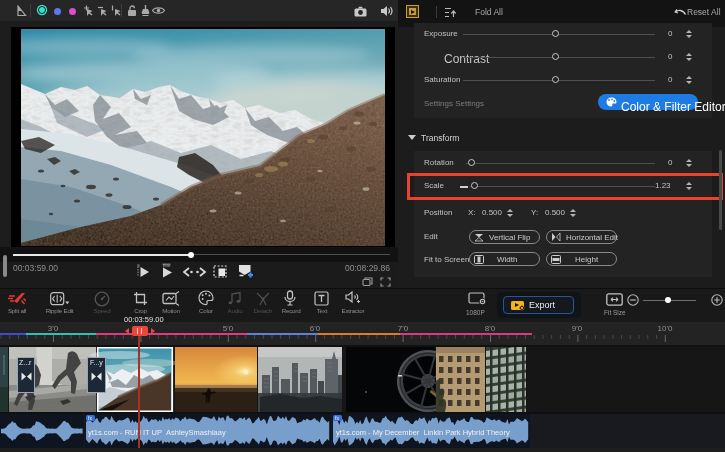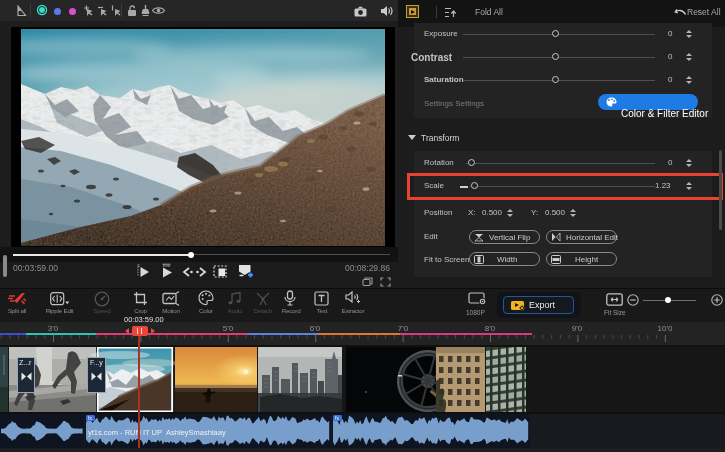--- a/index.html
+++ b/index.html
@@ -260,41 +260,41 @@
   <div class="abs" style="left:687px;top:7px;font-size:8.5px;color:#aaaaaa;">Reset All</div>
 
   <div class="abs" style="left:414px;top:23px;width:298px;height:95px;background:#232323;"></div>
 
   <div class="abs" style="left:424px;top:29px;font-size:8px;color:#c3c3c3;text-align:right;">Exposure</div>
   <div class="abs" style="left:463px;top:34px;width:192px;height:1px;background:#4f4f4f;"></div>
   <div class="abs" style="left:552px;top:30px;width:7px;height:7px;border-radius:50%;border:1.2px solid #c8c8c8;background:#232323;"></div>
   <div class="abs" style="left:668px;top:29px;font-size:8px;color:#c3c3c3;">0</div>
   <div class="abs spin" style="left:686px;top:29px;"></div>
 
-  <div class="abs" style="left:411px;top:52px;font-size:10px;color:#c3c3c3;font-weight:bold;">Contrast</div>
+  <div class="abs" style="left:444px;top:52px;font-size:12px;color:#c3c3c3;">Contrast</div>
   <div class="abs" style="left:463px;top:57px;width:192px;height:1px;background:#4f4f4f;"></div>
   <div class="abs" style="left:552px;top:53px;width:7px;height:7px;border-radius:50%;border:1.2px solid #c8c8c8;background:#232323;"></div>
   <div class="abs" style="left:668px;top:52px;font-size:8px;color:#c3c3c3;">0</div>
   <div class="abs spin" style="left:686px;top:52px;"></div>
 
-  <div class="abs" style="left:424px;top:75px;font-size:8px;color:#c3c3c3;font-weight:bold;">Saturation</div>
+  <div class="abs" style="left:424px;top:75px;font-size:8px;color:#c3c3c3;">Saturation</div>
   <div class="abs" style="left:463px;top:80px;width:192px;height:1px;background:#4f4f4f;"></div>
   <div class="abs" style="left:552px;top:76px;width:7px;height:7px;border-radius:50%;border:1.2px solid #c8c8c8;background:#232323;"></div>
   <div class="abs" style="left:668px;top:75px;font-size:8px;color:#c3c3c3;">0</div>
   <div class="abs spin" style="left:686px;top:75px;"></div>
 
   <div class="abs" style="left:424px;top:99px;font-size:8px;color:#7d7d7d;">Settings Settings</div>
   <div class="abs" style="left:598px;top:94px;width:100px;height:16px;background:#1f7be4;border-radius:8px;"></div>
   <svg class="abs" style="left:606px;top:97px;" width="11" height="10" viewBox="0 0 11 10">
     <path d="M5.5 0.5 C2.5 0.5 0.5 2.5 0.5 5 C0.5 7.5 2.5 9.5 5.3 9.5 C6.3 9.5 6.6 8.8 6.3 8.1 C6 7.3 6.4 6.6 7.3 6.6 L9 6.6 C9.9 6.6 10.5 6 10.5 5 C10.5 2.5 8.5 0.5 5.5 0.5 Z" fill="#ffffff"></path>
     <circle cx="3" cy="3" r="0.9" fill="#1f7be4"></circle>
       <circle cx="6" cy="2.3" r="0.9" fill="#1f7be4"></circle>
       <circle cx="8.3" cy="4" r="0.9" fill="#1f7be4"></circle>
   </svg>
-  <div class="abs" style="left:621px;top:108px;font-size:10px;color:#ffffff;text-align:center;">Color &amp; Filter Editor</div>
+  <div class="abs" style="left:621px;top:100px;font-size:12px;color:#ffffff;text-align:center;">Color &amp; Filter Editor</div>
 
   <div class="abs" style="left:408px;top:135px;width:0;height:0;border-top:5px solid #cccccc;border-left:4px solid transparent;border-right:4px solid transparent;"></div>
   <div class="abs" style="left:421px;top:133px;font-size:8.5px;color:#d5d5d5;">Transform</div>
 
   <div class="abs" style="left:414px;top:151px;width:298px;height:126px;background:#232323;"></div>
 
   <div class="abs" style="left:424px;top:158px;font-size:8px;color:#c3c3c3;">Rotation</div>
   <div class="abs" style="left:466px;top:163px;width:189px;height:1px;background:#4f4f4f;"></div>
   <div class="abs" style="left:468px;top:159px;width:7px;height:7px;border-radius:50%;border:1.2px solid #c8c8c8;background:#232323;"></div>
   <div class="abs" style="left:668px;top:158px;font-size:8px;color:#c3c3c3;">0</div>
@@ -733,20 +733,21 @@
     <rect x="332" y="0" width="198" height="34" fill="#0e1420"></rect>
     <path d="M1 14.7 L2.6 14.8 L4.2 14.4 L5.8 13.8 L7.4 11.7 L9 10.1 L10.6 9.3 L12.2 6.9 L13.8 8.8 L15.4 8.7 L17 11.4 L18.6 12.9 L20.2 13.9 L21.8 14.5 L23.4 14.8 L25 14.7 L26.6 14.6 L28.2 14.5 L29.8 14.6 L31.4 13.8 L33 11.5 L34.6 11.2 L36.2 7.2 L37.8 7.8 L39.4 8.3 L41 9.3 L42.6 10.4 L44.2 11.5 L45.8 13.8 L47.4 14.5 L49 14.6 L50.6 14.7 L52.2 14.6 L53.8 14.8 L55.4 14.8 L57 14.2 L58.6 12.4 L60.2 10.9 L61.8 9.3 L63.4 7 L65 7 L66.6 8.4 L68.2 8.7 L69.8 11.1 L71.4 13.5 L73 14.3 L74.6 14.6 L76.2 14.5 L77.8 14.5 L79.4 14.7 L81 14.5 L82.6 14.5 L82.6 19.5 L81 19.5 L79.4 19.3 L77.8 19.5 L76.2 19.5 L74.6 19.4 L73 19.7 L71.4 20.5 L69.8 22.9 L68.2 25.3 L66.6 25.6 L65 27 L63.4 27 L61.8 24.7 L60.2 23.1 L58.6 21.6 L57 19.8 L55.4 19.2 L53.8 19.2 L52.2 19.4 L50.6 19.3 L49 19.4 L47.4 19.5 L45.8 20.2 L44.2 22.5 L42.6 23.6 L41 24.7 L39.4 25.7 L37.8 26.2 L36.2 26.8 L34.6 22.8 L33 22.5 L31.4 20.2 L29.8 19.4 L28.2 19.5 L26.6 19.4 L25 19.3 L23.4 19.2 L21.8 19.5 L20.2 20.1 L18.6 21.1 L17 22.6 L15.4 25.3 L13.8 25.2 L12.2 27.1 L10.6 24.7 L9 23.9 L7.4 22.3 L5.8 20.2 L4.2 19.6 L2.6 19.2 L1 19.3 Z" fill="#84aede" opacity="0.9"></path>
     <path d="M86 8.4 L87.6 6 L89.2 4 L90.8 6.4 L92.4 8.7 L94 6.9 L95.6 5.3 L97.2 3.7 L98.8 7.7 L100.4 9 L102 5.5 L103.6 4.9 L105.2 2.7 L106.8 3.1 L108.4 5.3 L110 6.3 L111.6 1.8 L113.2 5.3 L114.8 7.3 L116.4 8.6 L118 6.6 L119.6 5.9 L121.2 6.6 L122.8 6.3 L124.4 5.6 L126 4.5 L127.6 3.4 L129.2 4.8 L130.8 9.2 L132.4 5.6 L134 8.7 L135.6 7.1 L137.2 9.2 L138.8 7 L140.4 7.8 L142 6.1 L143.6 1.8 L145.2 4.8 L146.8 4 L148.4 8 L150 7.2 L151.6 5.1 L153.2 5.9 L154.8 5.2 L156.4 5.6 L158 7.8 L159.6 5.4 L161.2 7.4 L162.8 2.8 L164.4 6 L166 4.7 L167.6 5.6 L169.2 4 L170.8 6.6 L172.4 4.2 L174 5.7 L175.6 3.4 L177.2 4 L178.8 5.1 L180.4 7.3 L182 4.9 L183.6 4.7 L185.2 2.4 L186.8 5.7 L188.4 4.8 L190 4.6 L191.6 5 L193.2 5.3 L194.8 5.4 L196.4 7 L198 8.3 L199.6 7.5 L201.2 5.3 L202.8 2.8 L204.4 3.1 L206 3.1 L207.6 3.6 L209.2 3.9 L210.8 5 L212.4 4.2 L214 2 L215.6 5.4 L217.2 7.2 L218.8 2.5 L220.4 4.5 L222 3.6 L223.6 3.6 L225.2 7.5 L226.8 1.8 L228.4 1.8 L230 4.4 L231.6 4 L233.2 5.2 L234.8 7.5 L236.4 6.7 L238 5.5 L239.6 3.7 L241.2 3.9 L242.8 5.3 L244.4 3.1 L246 6.6 L247.6 4.6 L249.2 3.4 L250.8 5.8 L252.4 9.4 L254 8.8 L255.6 6.4 L257.2 5.1 L258.8 2.7 L260.4 7 L262 6.3 L263.6 4.8 L265.2 6 L266.8 10.6 L268.4 5.8 L270 1.8 L271.6 2.8 L273.2 6.8 L274.8 7.1 L276.4 5.9 L278 1.8 L279.6 3.5 L281.2 5 L282.8 2.7 L284.4 5.2 L286 2.1 L287.6 6.2 L289.2 7 L290.8 4.9 L292.4 2.9 L294 3.8 L295.6 4.7 L297.2 9.2 L298.8 8.4 L300.4 7.9 L302 7.6 L303.6 5.3 L305.2 6.5 L306.8 4.6 L308.4 5.4 L310 6.5 L311.6 5.9 L313.2 5.1 L314.8 4.1 L316.4 6.4 L318 6.6 L319.6 8.8 L321.2 3.7 L322.8 2.5 L324.4 5.3 L326 6.7 L327.6 8.6 L329.2 6.5 L329.2 27 L327.6 24.9 L326 26.8 L324.4 28.1 L322.8 30.8 L321.2 29.6 L319.6 24.8 L318 26.9 L316.4 27.1 L314.8 29.3 L313.2 28.3 L311.6 27.5 L310 27 L308.4 28 L306.8 28.8 L305.2 27 L303.6 28.1 L302 25.9 L300.4 25.6 L298.8 25.2 L297.2 24.4 L295.6 28.6 L294 29.6 L292.4 30.4 L290.8 28.5 L289.2 26.5 L287.6 27.3 L286 31.2 L284.4 28.3 L282.8 30.6 L281.2 28.4 L279.6 29.8 L278 31.4 L276.4 27.6 L274.8 26.4 L273.2 26.7 L271.6 30.5 L270 31.4 L268.4 27.6 L266.8 23.1 L265.2 27.5 L263.6 28.6 L262 27.2 L260.4 26.5 L258.8 30.6 L257.2 28.3 L255.6 27.1 L254 24.8 L252.4 24.2 L250.8 27.6 L249.2 29.9 L247.6 28.7 L246 26.9 L244.4 30.2 L242.8 28.2 L241.2 29.4 L239.6 29.7 L238 28 L236.4 26.8 L234.8 26 L233.2 28.2 L231.6 29.3 L230 29 L228.4 31.4 L226.8 31.4 L225.2 26 L223.6 29.7 L222 29.7 L220.4 28.9 L218.8 30.8 L217.2 26.3 L215.6 28 L214 31.3 L212.4 29.2 L210.8 28.4 L209.2 29.4 L207.6 29.7 L206 30.2 L204.4 30.2 L202.8 30.5 L201.2 28.1 L199.6 26.1 L198 25.3 L196.4 26.5 L194.8 28 L193.2 28.1 L191.6 28.4 L190 28.7 L188.4 28.6 L186.8 27.8 L185.2 30.9 L183.6 28.6 L182 28.5 L180.4 26.2 L178.8 28.3 L177.2 29.3 L175.6 29.9 L174 27.7 L172.4 29.1 L170.8 26.9 L169.2 29.3 L167.6 27.8 L166 28.7 L164.4 27.4 L162.8 30.5 L161.2 26.1 L159.6 28 L158 25.7 L156.4 27.9 L154.8 28.2 L153.2 27.5 L151.6 28.4 L150 26.3 L148.4 25.6 L146.8 29.4 L145.2 28.6 L143.6 31.4 L142 27.3 L140.4 25.7 L138.8 26.5 L137.2 24.4 L135.6 26.4 L134 24.9 L132.4 27.9 L130.8 24.5 L129.2 28.6 L127.6 29.9 L126 28.9 L124.4 27.9 L122.8 27.2 L121.2 26.8 L119.6 27.5 L118 26.9 L116.4 25 L114.8 26.2 L113.2 28.1 L111.6 31.4 L110 27.1 L108.4 28.1 L106.8 30.2 L105.2 30.6 L103.6 28.5 L102 27.9 L100.4 24.6 L98.8 25.9 L97.2 29.7 L95.6 28.1 L94 26.5 L92.4 24.9 L90.8 27.1 L89.2 29.3 L87.6 27.5 L86 25.2 Z" fill="#84aede" opacity="0.9"></path>
     <path d="M333 5.6 L334.6 1.8 L336.2 4.3 L337.8 7 L339.4 11.1 L341 4.8 L342.6 5.3 L344.2 8.9 L345.8 6.5 L347.4 9.3 L349 1.8 L350.6 2.5 L352.2 3.8 L353.8 5.7 L355.4 10.1 L357 7.5 L358.6 9.5 L360.2 5.9 L361.8 10.2 L363.4 9 L365 4.5 L366.6 2.3 L368.2 7.2 L369.8 9.4 L371.4 5.3 L373 4.1 L374.6 7.4 L376.2 7.8 L377.8 7.9 L379.4 8.9 L381 8.2 L382.6 4.2 L384.2 4.1 L385.8 1.8 L387.4 4.9 L389 5.9 L390.6 7.9 L392.2 6.8 L393.8 8.8 L395.4 10.3 L397 5.9 L398.6 3.2 L400.2 3.5 L401.8 2.6 L403.4 4.5 L405 7 L406.6 6.1 L408.2 6.8 L409.8 8.4 L411.4 10 L413 10.1 L414.6 7.2 L416.2 6.1 L417.8 7 L419.4 3.5 L421 4.9 L422.6 4.5 L424.2 3.2 L425.8 6.8 L427.4 10.1 L429 5.8 L430.6 7.3 L432.2 3.8 L433.8 4.7 L435.4 3.6 L437 3.8 L438.6 9.4 L440.2 5.6 L441.8 7.2 L443.4 7.8 L445 7.4 L446.6 4.9 L448.2 3.9 L449.8 3.4 L451.4 8.5 L453 7.9 L454.6 11.2 L456.2 7.8 L457.8 5.4 L459.4 7.3 L461 5.9 L462.6 5.5 L464.2 3.9 L465.8 7 L467.4 7.9 L469 8.1 L470.6 3.2 L472.2 3 L473.8 5.3 L475.4 5.4 L477 5.6 L478.6 5.5 L480.2 6.3 L481.8 6.7 L483.4 8.7 L485 8.1 L486.6 3.4 L488.2 4.2 L489.8 5.3 L491.4 6.2 L493 5.9 L494.6 5.3 L496.2 7.1 L497.8 5.9 L499.4 5.5 L501 7.3 L502.6 7.9 L504.2 8.5 L505.8 8.8 L507.4 5.1 L509 10.4 L510.6 7.8 L512.2 7.7 L513.8 7.7 L515.4 6.3 L517 3.9 L518.6 5.2 L520.2 6 L521.8 7.2 L523.4 6.6 L525 4.4 L526.6 6.3 L528.2 8.3 L528.2 25.2 L526.6 27.2 L525 29 L523.4 26.9 L521.8 26.3 L520.2 27.4 L518.6 28.2 L517 29.5 L515.4 27.1 L513.8 25.8 L512.2 25.8 L510.6 25.7 L509 23.3 L507.4 28.3 L505.8 24.7 L504.2 25 L502.6 25.6 L501 26.2 L499.4 27.9 L497.8 27.5 L496.2 26.4 L494.6 28.1 L493 27.5 L491.4 27.2 L489.8 28.1 L488.2 29.2 L486.6 29.9 L485 25.5 L483.4 24.9 L481.8 26.8 L480.2 27.2 L478.6 27.9 L477 27.8 L475.4 28.1 L473.8 28.1 L472.2 30.3 L470.6 30.1 L469 25.5 L467.4 25.6 L465.8 26.5 L464.2 29.5 L462.6 27.9 L461 27.5 L459.4 26.2 L457.8 28.1 L456.2 25.8 L454.6 22.5 L453 25.6 L451.4 25.1 L449.8 29.9 L448.2 29.4 L446.6 28.5 L445 26.1 L443.4 25.7 L441.8 26.3 L440.2 27.8 L438.6 24.2 L437 29.5 L435.4 29.7 L433.8 28.7 L432.2 29.5 L430.6 26.2 L429 27.7 L427.4 23.6 L425.8 26.7 L424.2 30.1 L422.6 28.9 L421 28.5 L419.4 29.8 L417.8 26.5 L416.2 27.4 L414.6 26.3 L413 23.5 L411.4 23.6 L409.8 25.2 L408.2 26.7 L406.6 27.3 L405 26.5 L403.4 28.9 L401.8 30.6 L400.2 29.8 L398.6 30.2 L397 27.5 L395.4 23.3 L393.8 24.8 L392.2 26.7 L390.6 25.6 L389 27.5 L387.4 28.5 L385.8 31.4 L384.2 29.2 L382.6 29.2 L381 25.4 L379.4 24.7 L377.8 25.7 L376.2 25.8 L374.6 26.2 L373 29.2 L371.4 28.1 L369.8 24.2 L368.2 26.3 L366.6 30.9 L365 28.9 L363.4 24.6 L361.8 23.5 L360.2 27.6 L358.6 24.1 L357 26 L355.4 23.6 L353.8 27.7 L352.2 29.5 L350.6 30.7 L349 31.4 L347.4 24.3 L345.8 27 L344.2 24.7 L342.6 28.2 L341 28.6 L339.4 22.6 L337.8 26.5 L336.2 29.1 L334.6 31.4 L333 27.8 Z" fill="#84aede" opacity="0.9"></path>
     <rect x="86" y="1" width="9" height="6" rx="1.5" fill="#3b6fd8"></rect>
     <text x="88" y="6" font-size="5" fill="#fff" font-family="Liberation Sans">fx</text>
     <rect x="333" y="1" width="9" height="6" rx="1.5" fill="#3b6fd8"></rect>
     <text x="335" y="6" font-size="5" fill="#fff" font-family="Liberation Sans">fx</text>
   </svg>
   <div class="abs" style="left:88px;top:428px;font-size:7.5px;color:#f0f0f0;">yt1s.com - RUN IT UP &nbsp;AshleySmashlaay</div>
+  <div class="abs" style="left:336px;top:428px;font-size:7.5px;color:#f0f0f0;">yt1s.com - My December &nbsp;Linkin Park Hybrid Theory</div>
 
   <div class="abs" style="left:138px;top:336px;width:1.5px;height:112px;background:#aa3122;"></div>
   <div class="abs" style="left:132px;top:326px;width:16px;height:10px;background:#e8473a;border-radius:2px;"></div>
   <div class="abs" style="left:136.5px;top:328px;width:1.2px;height:6px;background:#ffd0c8;"></div>
   <div class="abs" style="left:140.5px;top:328px;width:1.2px;height:6px;background:#ffd0c8;"></div>
   <div class="abs" style="left:125px;top:328px;width:0;height:0;border-right:4.5px solid #e8473a;border-top:3.5px solid transparent;border-bottom:3.5px solid transparent;"></div>
   <div class="abs" style="left:150.5px;top:328px;width:0;height:0;border-left:4.5px solid #e8473a;border-top:3.5px solid transparent;border-bottom:3.5px solid transparent;"></div>
 
 </div>
 

